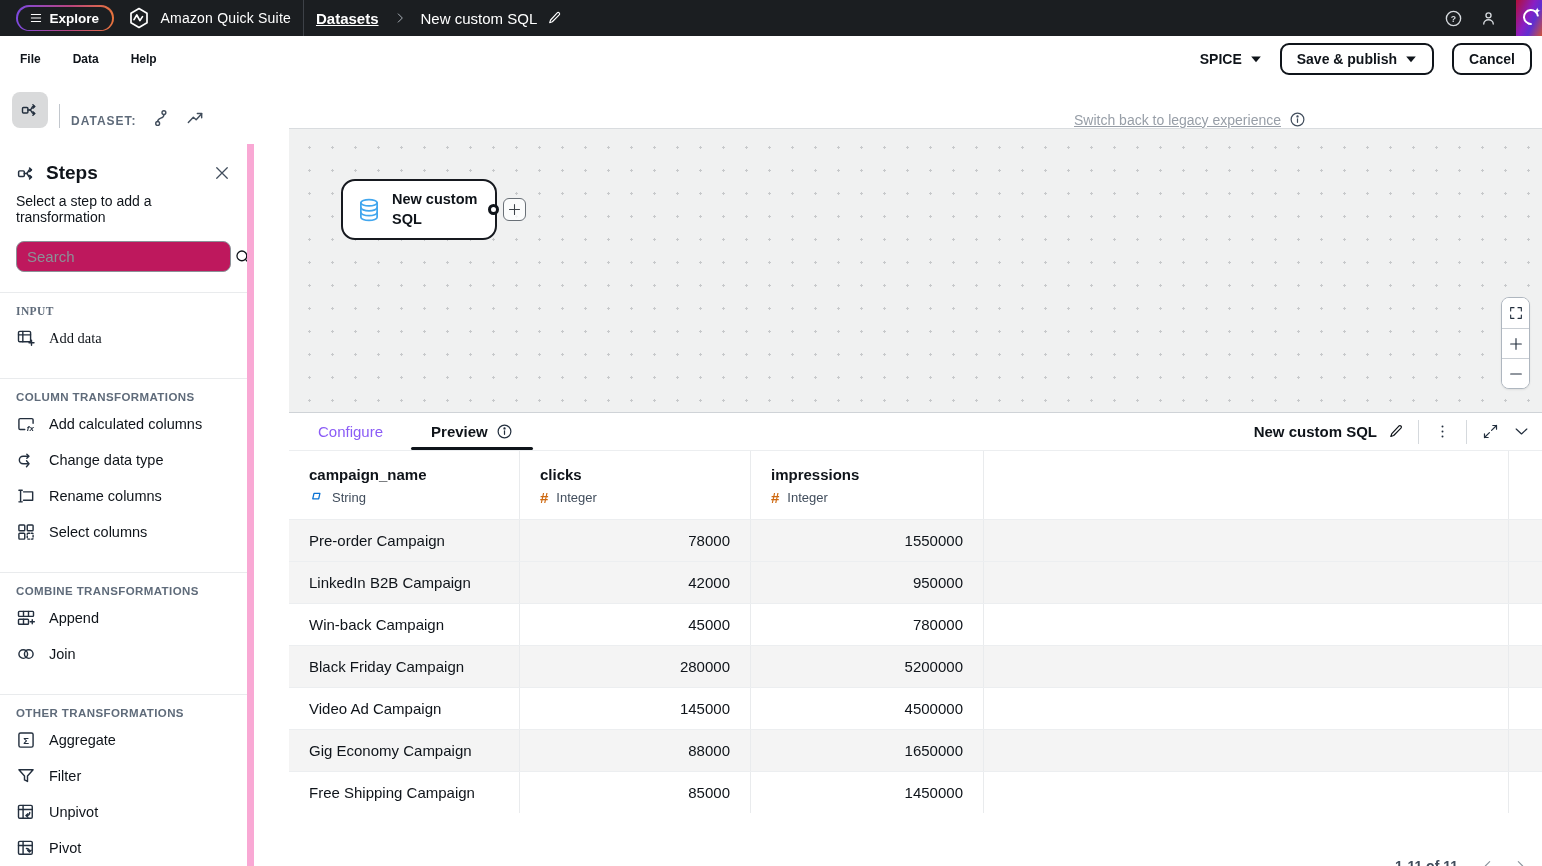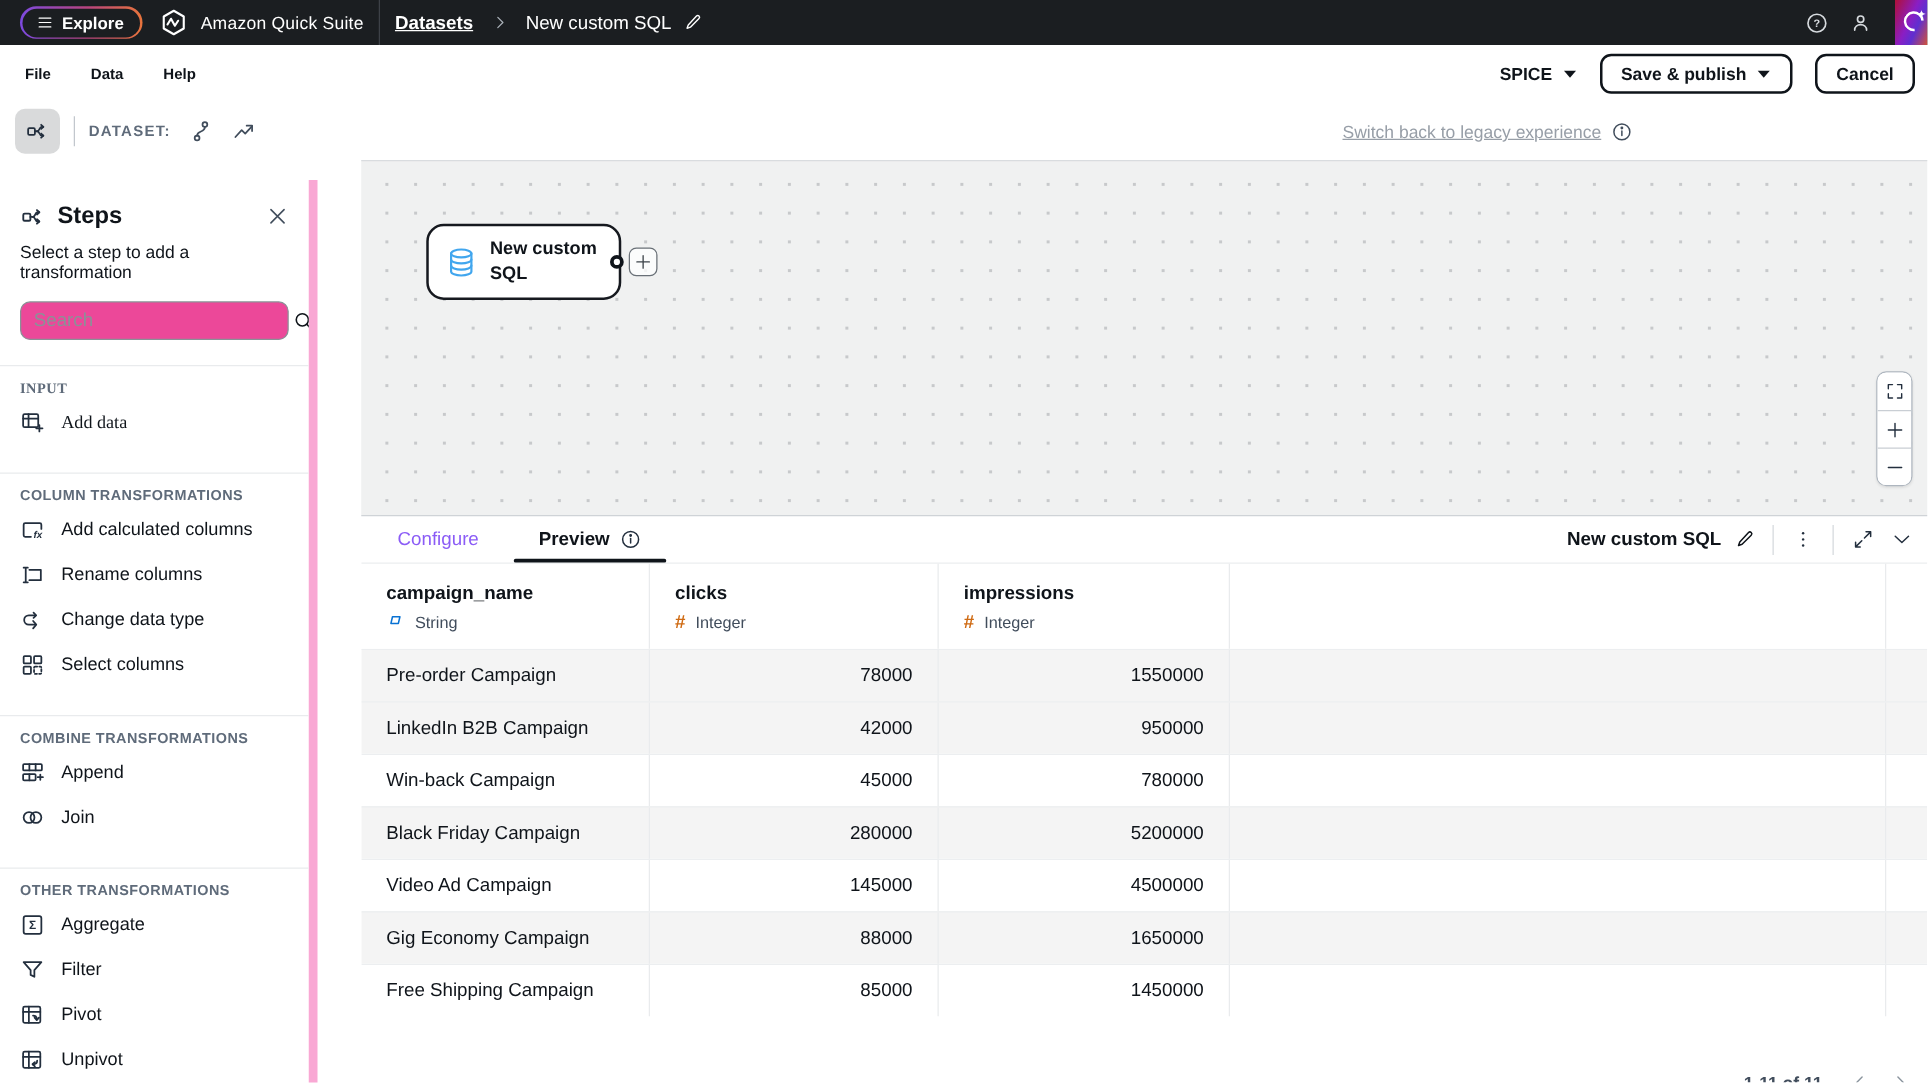--- a/index.html
+++ b/index.html
@@ -40,40 +40,40 @@
   .menu-item { cursor:pointer; }
   .menu-right { margin-left:auto; display:flex; align-items:center; gap:18px; padding-right:10px; }
   .spice { display:flex; align-items:center; gap:8px; font-size:14px; font-weight:700; cursor:pointer; }
   .caret { width:12px; height:8px; flex:none; }
   .btn { display:flex; align-items:center; gap:8px; border:2px solid #0f141a; border-radius:9px;
     background:#fff; padding:5px 15px; font-size:14px; font-weight:700; cursor:pointer; height:32px;
     font-family:inherit; color:#0f141a; }
 
   
   .toolbar { position:absolute; left:0; top:82px; width:1316px; height:46px; background:#fff;
-    display:flex; align-items:center; color:#414d5c; }
+    display:flex; align-items:flex-end; color:#414d5c; }
   .tool-btn-selected { margin-left:12px; width:36px; height:36px; border-radius:8px; background:#d9dadb;
     display:flex; align-items:center; justify-content:center; color:#232f3e; cursor:pointer; }
   .tool-div { width:1px; height:24px; background:#c2c7cd; margin:0 11px; }
   .dataset-label { font-size:12px; font-weight:700; letter-spacing:1px; color:#5f6b7a; margin-right:14px; }
   .tool-icon { color:#414d5c; cursor:pointer; margin-right:14px; display:flex; }
   .toolbar-right { margin-left:auto; display:flex; align-items:center; gap:8px; padding-right:10px; }
   .legacy-link { font-size:14px; color:#979ea7; text-decoration:underline; cursor:pointer; }
   .info-ic { color:#414d5c; display:flex; cursor:pointer; }
 
   
   .sidebar { position:absolute; left:0; top:144px; width:254px; height:738px; background:#fff;
     border-right:7px solid #f9a8d4; overflow:hidden; }
   .sb-head { padding:18px 16px 0; }
   .sb-title-row { display:flex; align-items:center; gap:9px; }
   .sb-title { font-size:19px; font-weight:700; }
   .sb-close { margin-left:auto; color:#414d5c; cursor:pointer; display:flex; }
   .sb-sub { font-size:14px; margin-top:9px; color:#0f141a; }
   .sb-search { margin:16px 16px 12px; height:31px; border:1px solid #8b9197; border-radius:8px;
-    display:flex; align-items:center; padding:0 10px; gap:8px; background:#ec4899; }
+    display:flex; align-items:center; padding:0 10px; gap:8px; background:#be185d; }
   .sb-search input { border:none; outline:none; flex:1; font-size:15px; color:#0f141a;
     font-family:inherit; background:transparent; }
   .sb-search input::placeholder { color:#8b9197; }
   .sb-search .ic { color:#0f141a; width:18px; height:18px; }
   .sb-section { border-top:1px solid #e9ebed; margin-top:16px; padding:8px 0 6px; }
   .sb-section.first { margin-top:20px;font-family:Liberation Serif, serif; }
   .sb-heading { font-size:11.5px; font-weight:700; letter-spacing:.4px; color:#5f6b7a;
     padding:4px 16px 3px; }
   .sb-item { display:flex; align-items:center; gap:13px; padding:8px 16px; font-size:14.5px;
     cursor:pointer; color:#0f141a; }
@@ -302,32 +302,32 @@
       <div class="sb-heading">COLUMN TRANSFORMATIONS</div>
       <div class="sb-item">
         <svg class="ic" viewBox="0 0 24 24">
             <path d="M10.5 18.5H5a1.5 1.5 0 0 1-1.5-1.5V7A1.5 1.5 0 0 1 5 5.5h14A1.5 1.5 0 0 1 20.5 7v4"></path>
             <text x="13" y="20" font-size="9.5" font-style="italic" font-weight="bold">fx</text>
           </svg>
         <span>Add calculated columns</span>
       </div>
       <div class="sb-item">
         <svg class="ic" viewBox="0 0 24 24">
-            <path d="M9 7h11v10H9"></path>
-            <path d="M5.5 5v14M3.5 5h4M3.5 19h4"></path>
-          </svg>
-        <span>Rename columns</span>
-      </div>
-      <div class="sb-item">
-        <svg class="ic" viewBox="0 0 24 24">
             <path d="M14 16.5H8.5A4.5 4.5 0 0 1 8.5 7.5H15"></path>
             <path d="m12.6 13 3 3.5-3 3.5"></path>
             <path d="m13 5 2.5 2.5L13 10"></path>
           </svg>
         <span>Change data type</span>
+      </div>
+      <div class="sb-item">
+        <svg class="ic" viewBox="0 0 24 24">
+            <path d="M9 7h11v10H9"></path>
+            <path d="M5.5 5v14M3.5 5h4M3.5 19h4"></path>
+          </svg>
+        <span>Rename columns</span>
       </div>
       <div class="sb-item">
         <svg class="ic" viewBox="0 0 24 24">
             <rect x="3.5" y="3.5" width="7" height="7" rx="1"></rect>
             <rect x="13.5" y="3.5" width="7" height="7" rx="1"></rect>
             <rect x="3.5" y="13.5" width="7" height="7" rx="1"></rect>
             <rect x="13.5" y="13.5" width="7" height="7" rx="1" stroke-dasharray="2 2"></rect>
           </svg>
         <span>Select columns</span>
       </div>
@@ -366,33 +366,33 @@
       <div class="sb-item">
         <svg class="ic" viewBox="0 0 24 24">
             <path d="M3.5 4.5h17l-6.7 7.6v6.4l-3.6-1.8v-4.6z"></path>
           </svg>
         <span>Filter</span>
       </div>
       <div class="sb-item">
         <svg class="ic" viewBox="0 0 24 24">
             <rect x="3" y="4" width="16.5" height="15.5" rx="1.5"></rect>
             <path d="M3 9h16.5M8.5 4v15.5"></path>
+            <path d="M16.5 12.5c0 2.6-1.4 3.6-4 3.6"></path>
+            <path d="m14.3 14 -2.3 2.1 2.3 2.1"></path>
+          </svg>
+        <span>Unpivot</span>
+      </div>
+      <div class="sb-item">
+        <svg class="ic" viewBox="0 0 24 24">
+            <rect x="3" y="4" width="16.5" height="15.5" rx="1.5"></rect>
+            <path d="M3 9h16.5M8.5 4v15.5"></path>
             <path d="M12.5 12.5c2.6 0 3.6 1 3.6 3.4"></path>
             <path d="m14 14.6 2.1 2.3 2.1-2.3"></path>
           </svg>
         <span>Pivot</span>
-      </div>
-      <div class="sb-item">
-        <svg class="ic" viewBox="0 0 24 24">
-            <rect x="3" y="4" width="16.5" height="15.5" rx="1.5"></rect>
-            <path d="M3 9h16.5M8.5 4v15.5"></path>
-            <path d="M16.5 12.5c0 2.6-1.4 3.6-4 3.6"></path>
-            <path d="m14.3 14 -2.3 2.1 2.3 2.1"></path>
-          </svg>
-        <span>Unpivot</span>
       </div>
     </div>
   </div>
 
   <div class="canvas">
     <div class="node">
       <svg class="ic" viewBox="0 0 24 24">
           <ellipse cx="12" cy="5.3" rx="7.5" ry="2.9"></ellipse>
           <path d="M4.5 5.3v4.5c0 1.6 3.4 2.9 7.5 2.9s7.5-1.3 7.5-2.9V5.3"></path>
           <path d="M4.5 9.8v4.5c0 1.6 3.4 2.9 7.5 2.9s7.5-1.3 7.5-2.9V9.8"></path>

